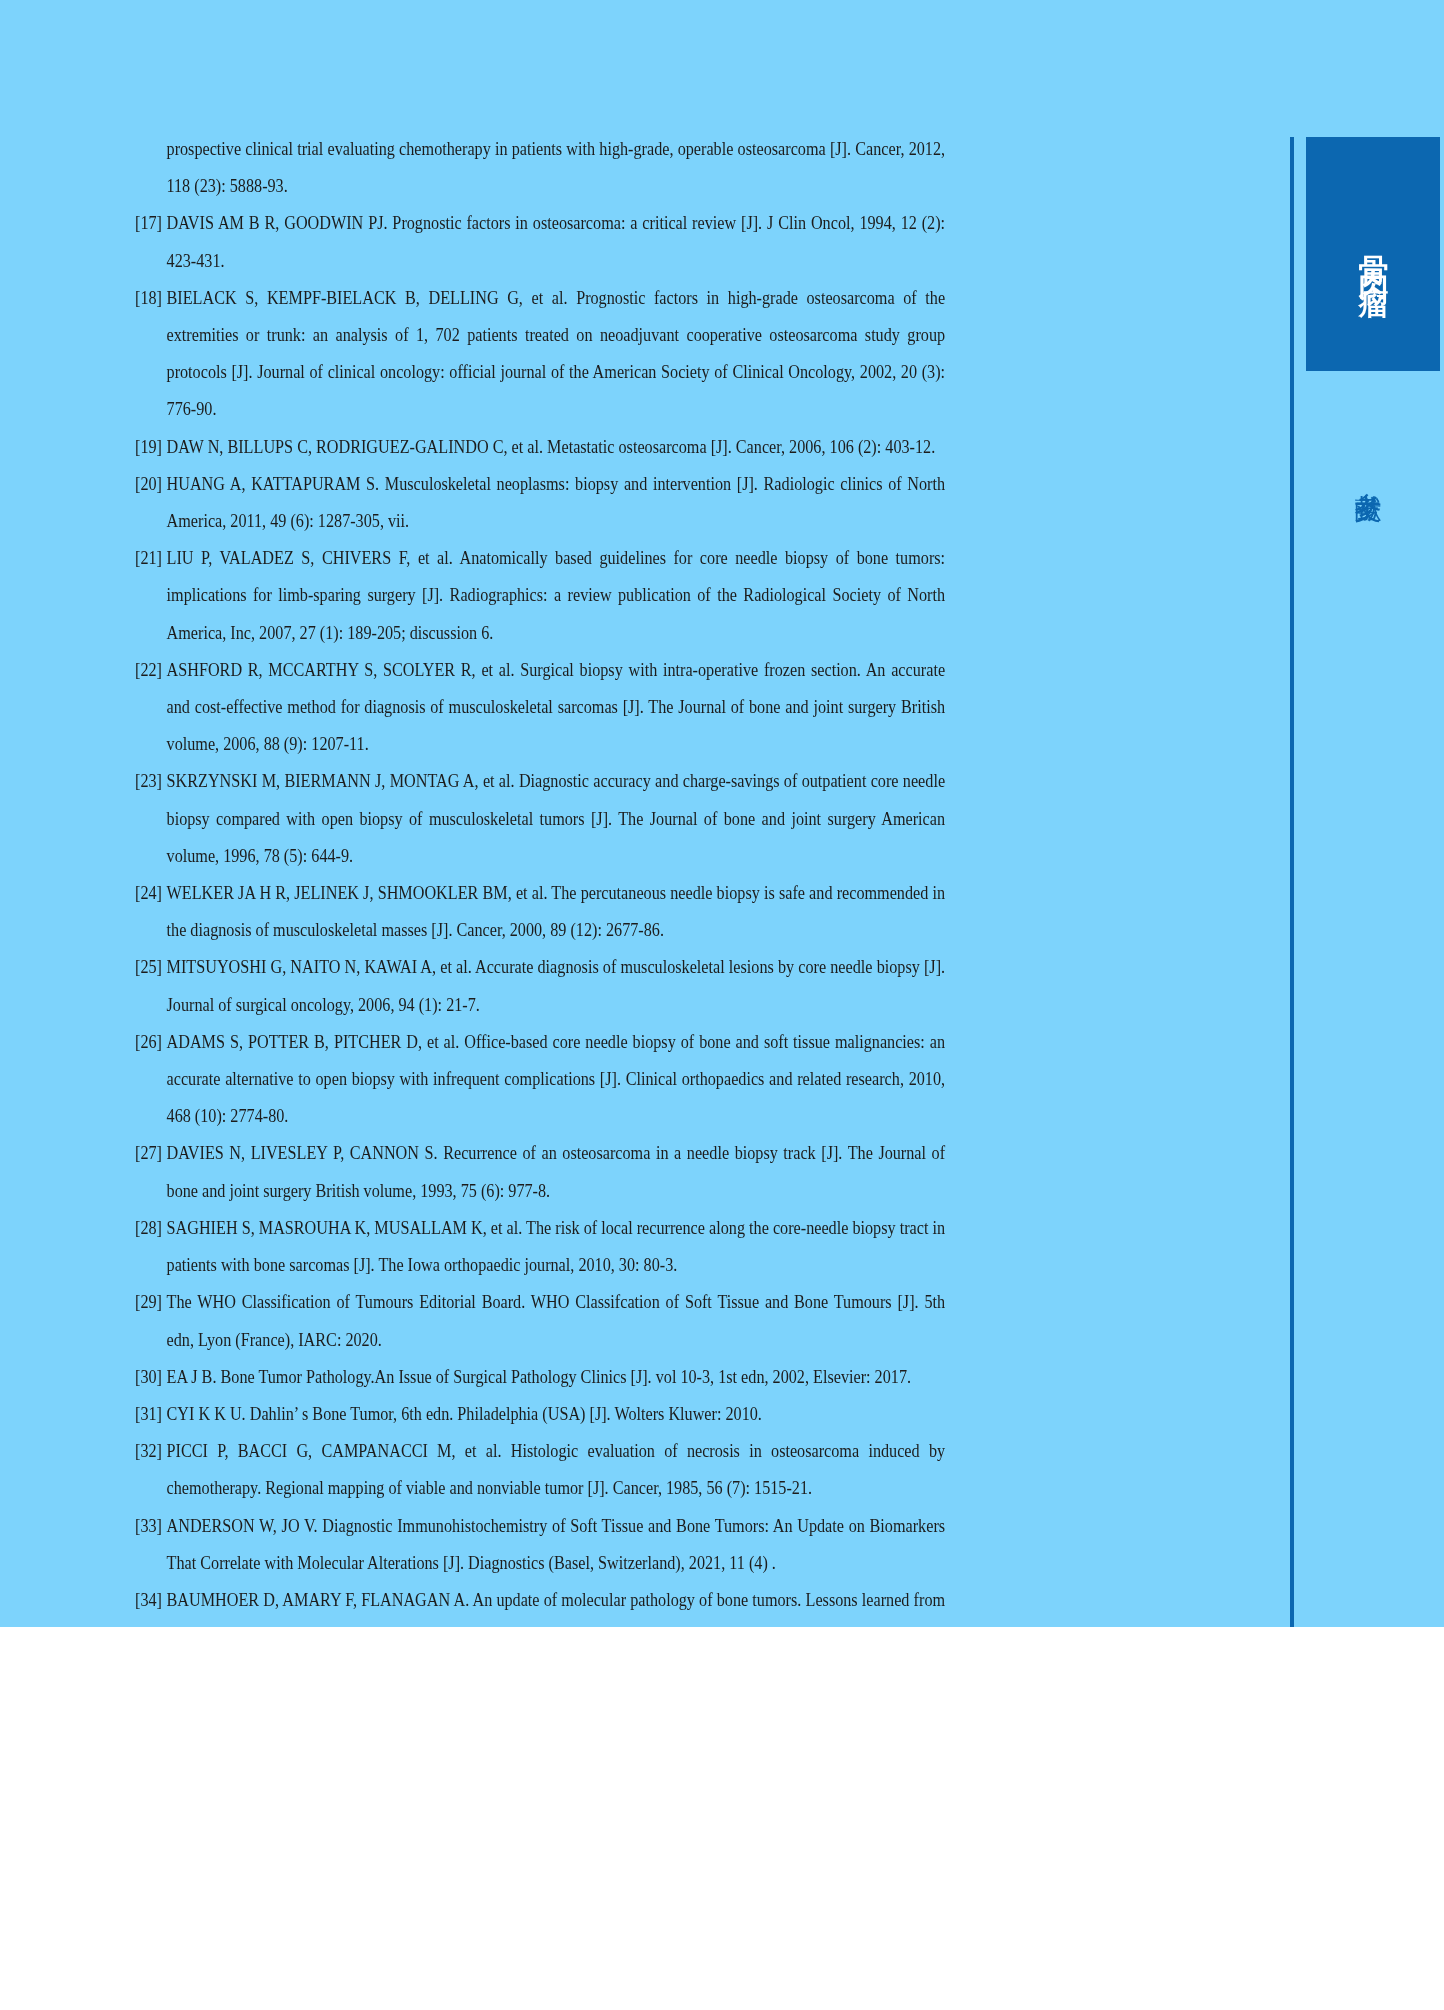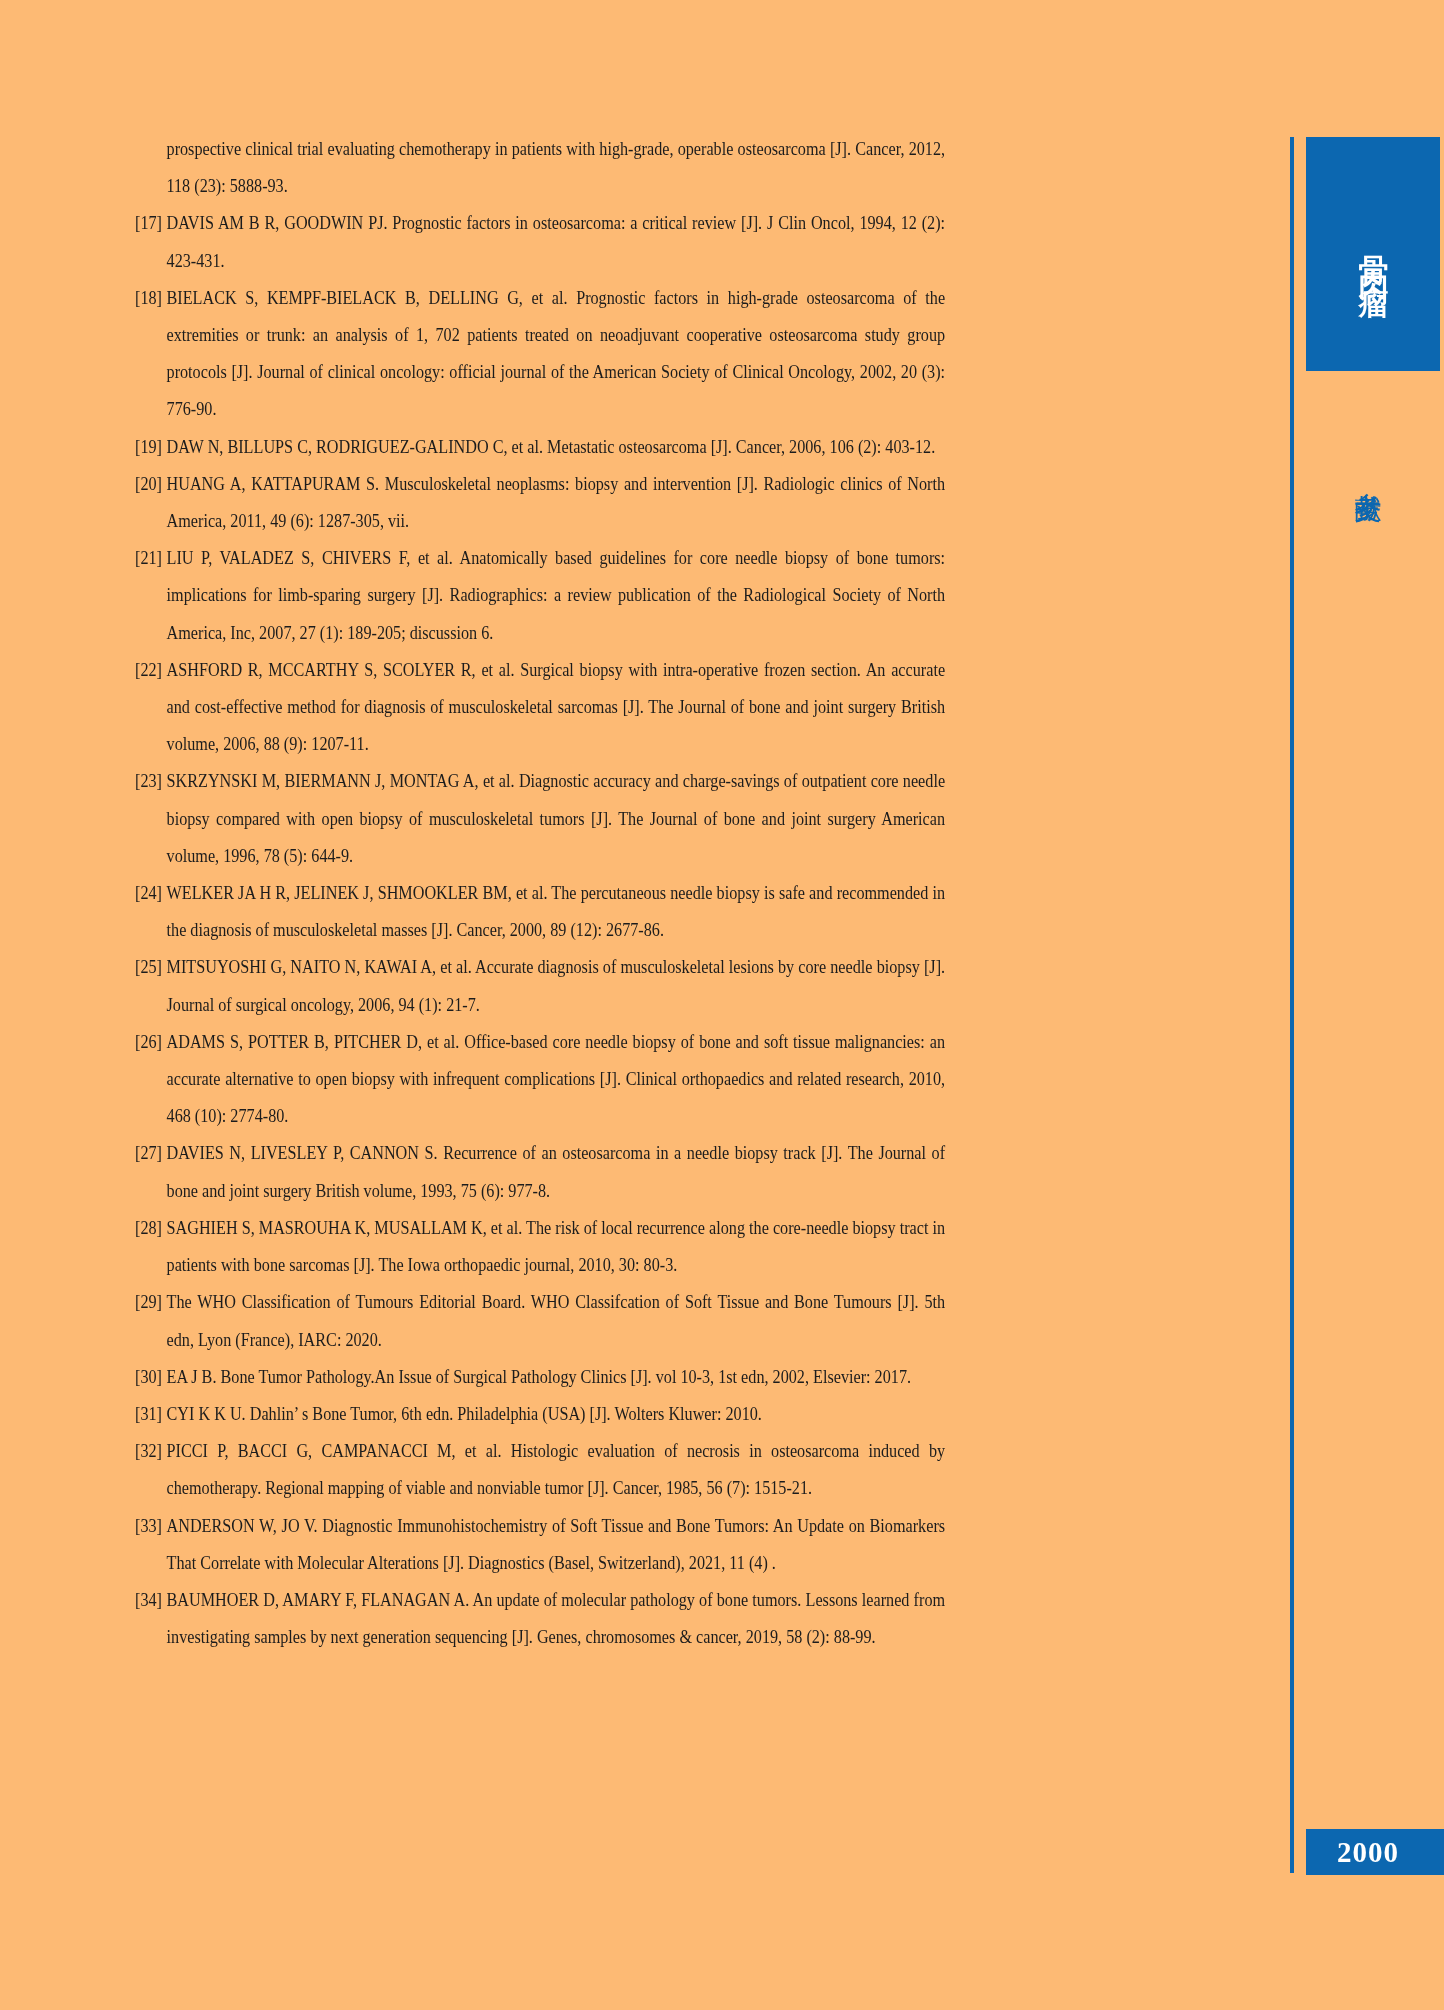--- a/index.html
+++ b/index.html
@@ -3,22 +3,22 @@
 <meta charset="utf-8">
 <style>
   html, body {
     margin: 0;
     padding: 0;
     background: #ffffff;
   }
   .page {
     position: relative;
     width: 1444px;
-    height: 2010px;
-    background: #fdba74;
+    height: 1627px;
+    background: #7dd3fc;
     overflow: hidden;
     font-family: "Liberation Serif", "DejaVu Serif", serif;
     color: #1c1c1c;
   }
 
   
   .text-column {
     position: absolute;
     left: 135px;
     top: 130px;

